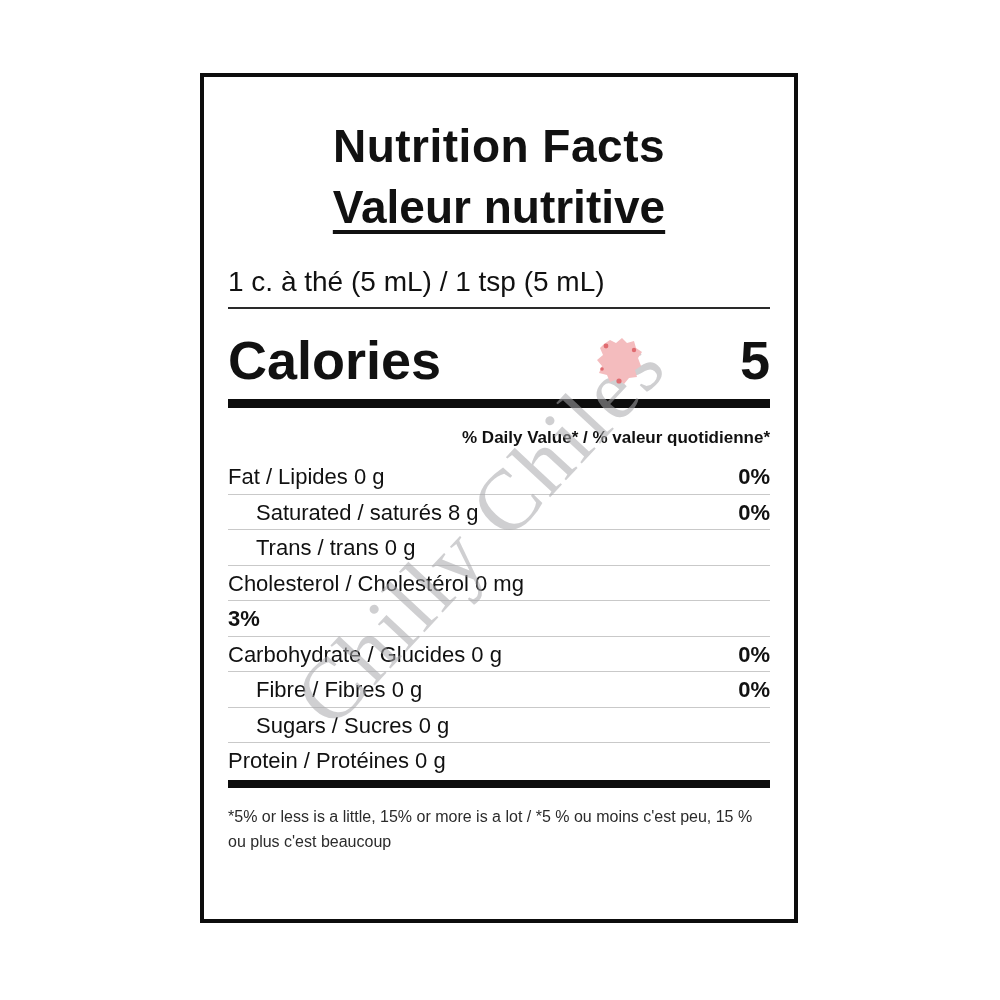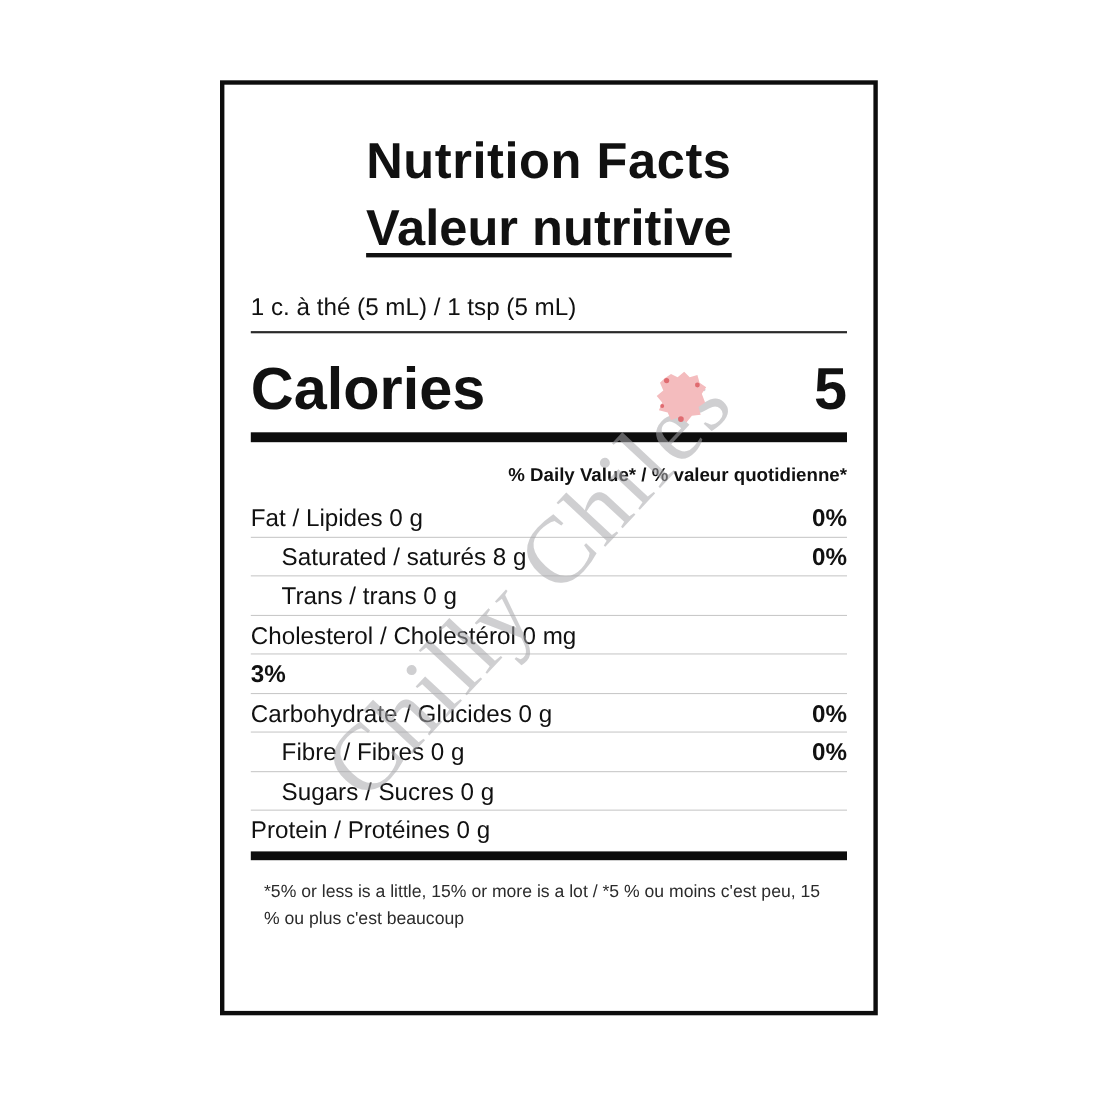--- a/index.html
+++ b/index.html
@@ -36,21 +36,21 @@
     font-size: 46px;
     font-weight: 700;
     line-height: 1.1;
     text-decoration: underline;
     text-decoration-thickness: 4px;
     text-underline-offset: 7px;
   }
 
   .serving {
     margin-top: 34px;
-    font-size: 22px;
+    font-size: 28px;
     padding-bottom: 9px;
     border-bottom: 2px solid #2a2a2a;
   }
 
   .calories-row {
     display: flex;
     justify-content: space-between;
     align-items: flex-end;
     margin-top: 24px;
     padding-bottom: 12px;
@@ -78,21 +78,21 @@
     line-height: 35.5px;
     border-bottom: 1px solid #c9c9c9;
   }
   .row.indent { padding-left: 28px; }
   .row .dv { font-weight: 700; }
   .row.last { border-bottom: none; }
 
   .thick-bar { height: 8px; background: #0d0d0d; margin-top: 1px; }
 
   .footnote {
-    margin: 16px 12px 0;
+    margin: 16px 0 0;
     font-size: 16px;
     line-height: 1.6;
     color: #2b2b2b;
   }
 
   .watermark {
     position: absolute;
     left: 130px; top: 480px;
     width: 700px;
     text-align: center;

